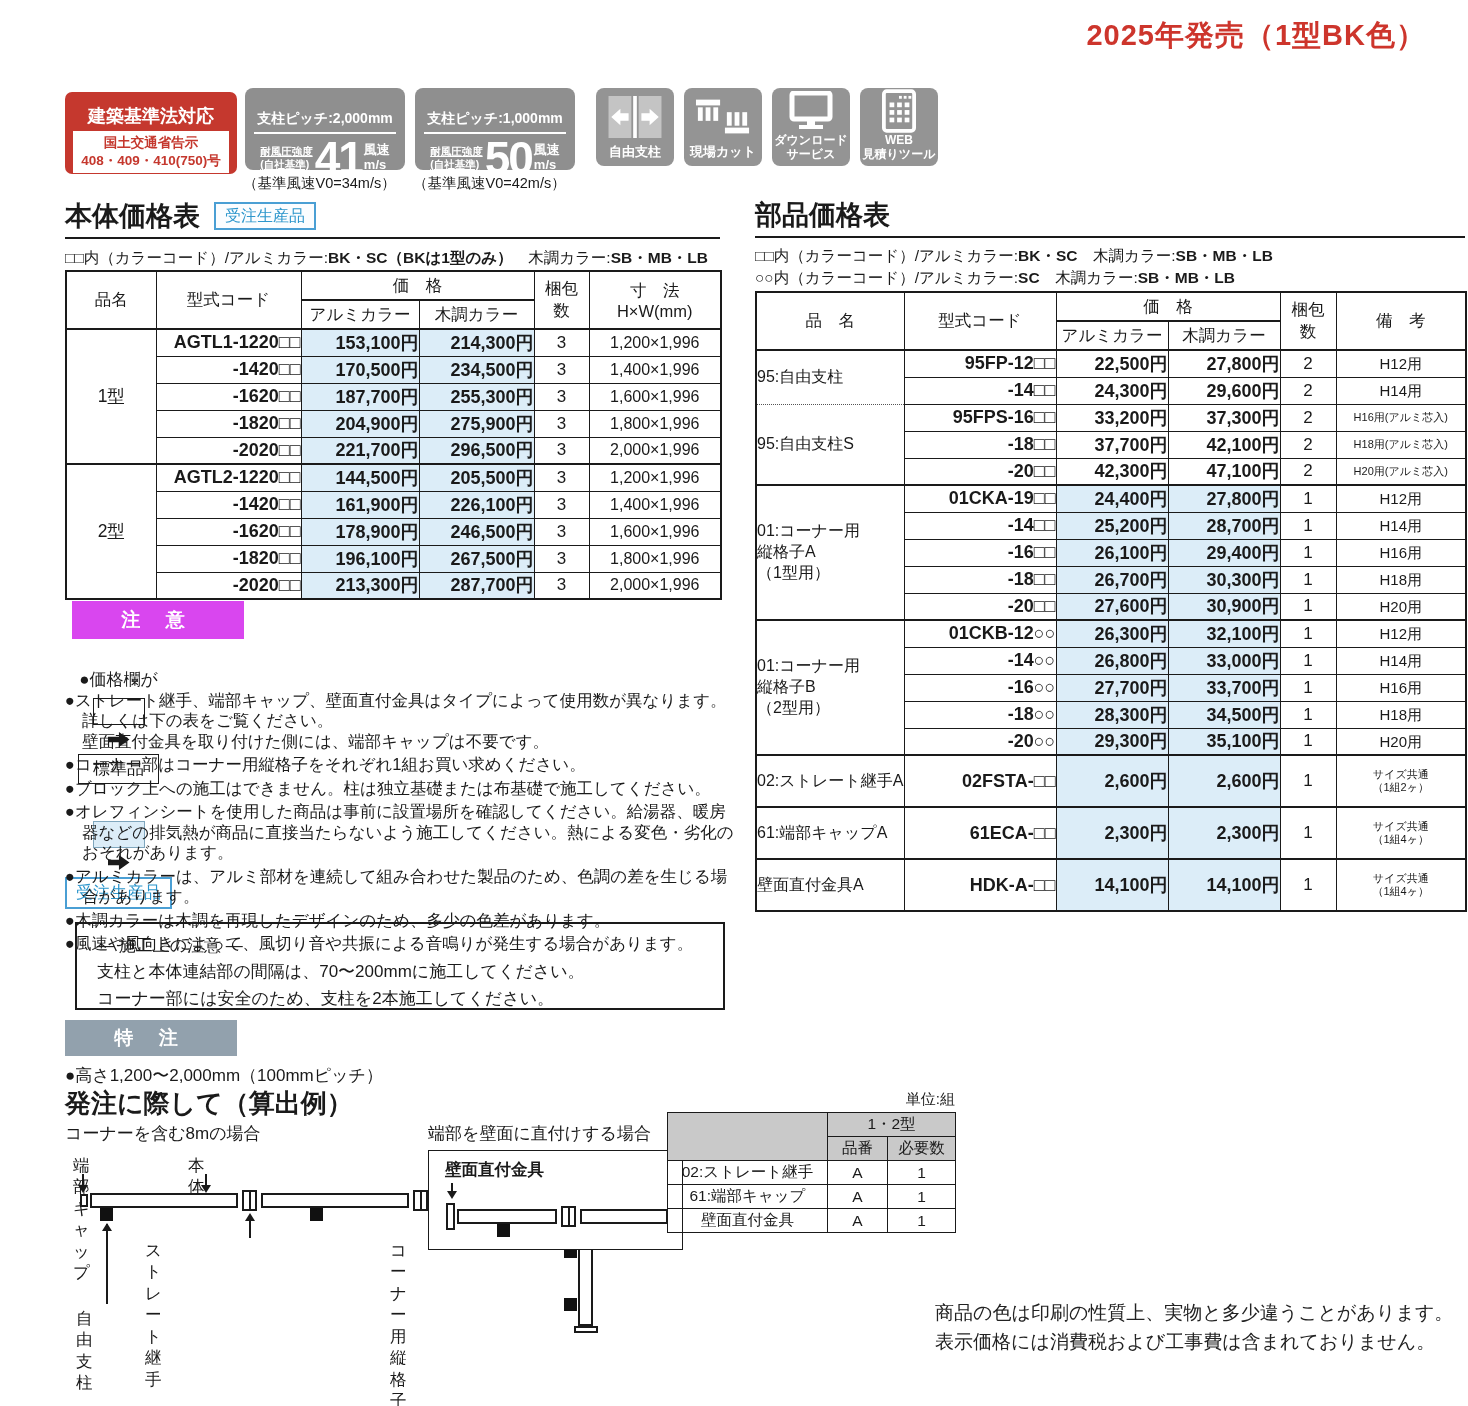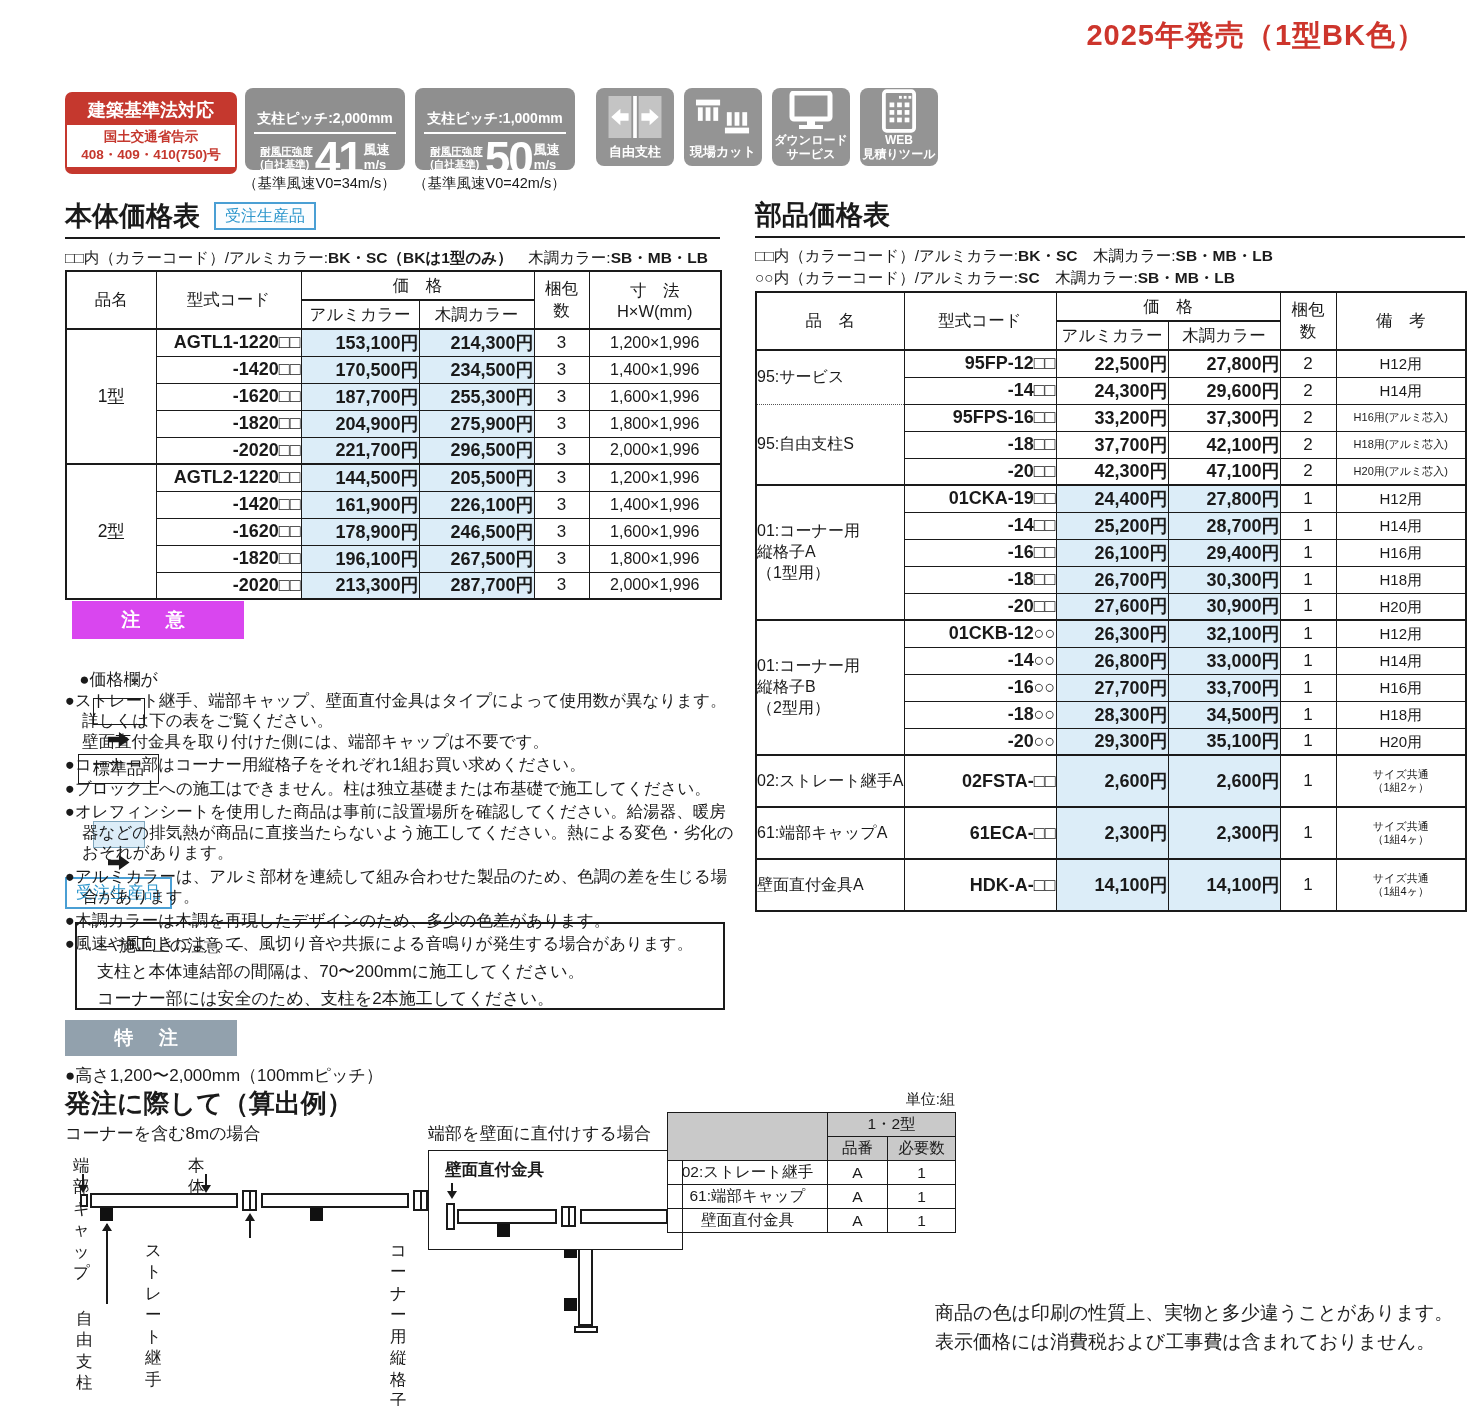--- a/index.html
+++ b/index.html
@@ -4,21 +4,21 @@
 <style>
   html,body{margin:0;padding:0;background:#fff;}
   #page{position:relative;width:1468px;height:1406px;background:#fff;overflow:hidden;
         font-family:"Liberation Sans","DejaVu Sans",sans-serif;color:#1a1a1a;}
   .abs{position:absolute;}
   .bold{font-weight:bold;}
   .pre{white-space:pre-line;}
 
   
   .release-note{top:16px;right:42px;font-size:29px;font-weight:bold;color:#cd352c;letter-spacing:1px;}
-  .law-badge{left:65px;top:92px;width:172px;height:82px;background:#c5382e;border-radius:7px;padding:2px;box-sizing:border-box;}
+  .law-badge{left:65px;top:92px;width:172px;height:82px;background:#c5382e;border-radius:7px;padding:8px;box-sizing:border-box;}
   .law-title{color:#fff;font-weight:bold;font-size:18px;text-align:center;padding:4px 0 3px;}
   .law-inner{background:#fff;border-radius:0;color:#c5382e;text-align:center;font-weight:bold;
              font-size:13.5px;line-height:1.3;padding:3px 0 4px;}
   .wind-badge{top:88px;width:160px;height:82px;background:#8f8f8f;border-radius:8px;color:#fff;box-sizing:border-box;}
   .wb-pitch{font-size:14px;font-weight:bold;text-align:center;padding-top:22px;}
   .wb-line{border-bottom:2px solid #fff;margin:4px 9px 0;}
   .wb-row{display:flex;align-items:center;justify-content:center;margin-top:1px;}
   .wb-small{font-size:10.5px;font-weight:bold;line-height:1.2;text-align:left;text-decoration:underline;}
   .wb-value{font-size:46px;font-weight:bold;letter-spacing:-2px;line-height:1;margin:0 2px;}
   .wb-unit{font-size:13px;font-weight:bold;line-height:1.15;text-align:left;}
@@ -363,21 +363,21 @@
 数</th>
         <th rowspan="2">備　考</th>
       </tr>
       <tr>
         <th>アルミカラー</th>
         <th>木調カラー</th>
       </tr>
     </thead>
     <tbody>
         <tr>
-          <td class="namecell pname nb" rowspan="2">95:サービス</td>
+          <td class="namecell pname nb" rowspan="2">95:自由支柱</td>
           <td class="code">95FP-12□□</td>
           <td class="price">22,500円</td>
           <td class="price">27,800円</td>
           <td class="pack">2</td>
           <td class="note">H12用</td>
         </tr>
         <tr>
           <td class="code">-14□□</td>
           <td class="price">24,300円</td>
           <td class="price">29,600円</td>

